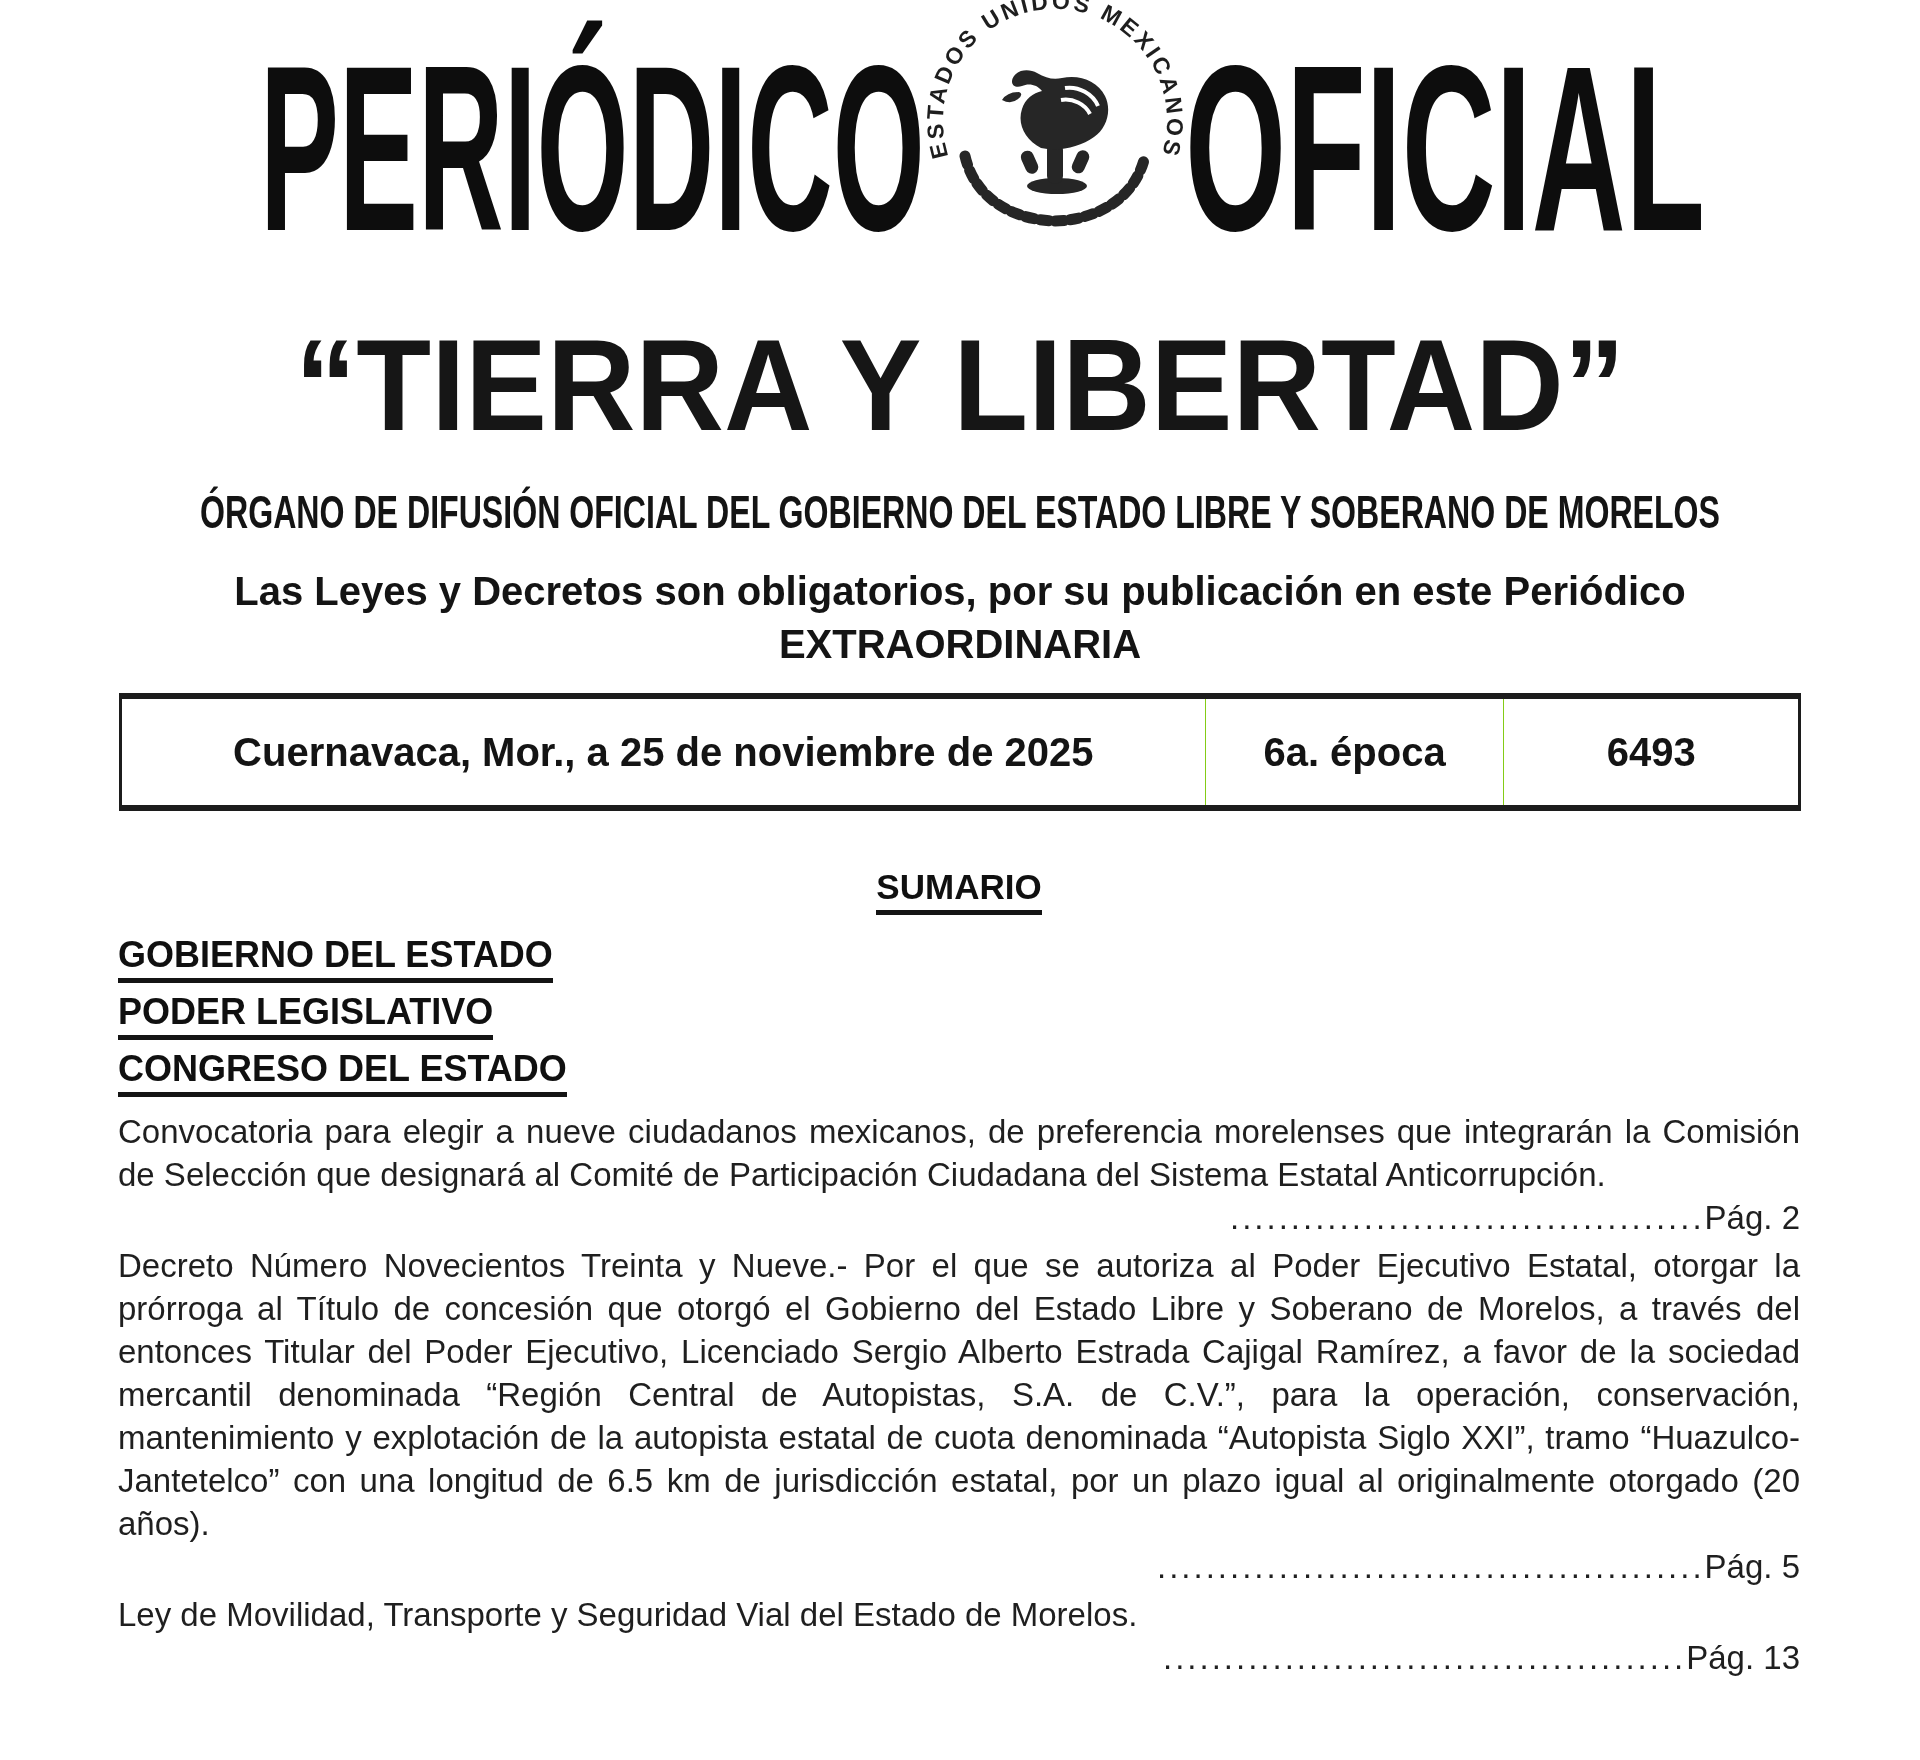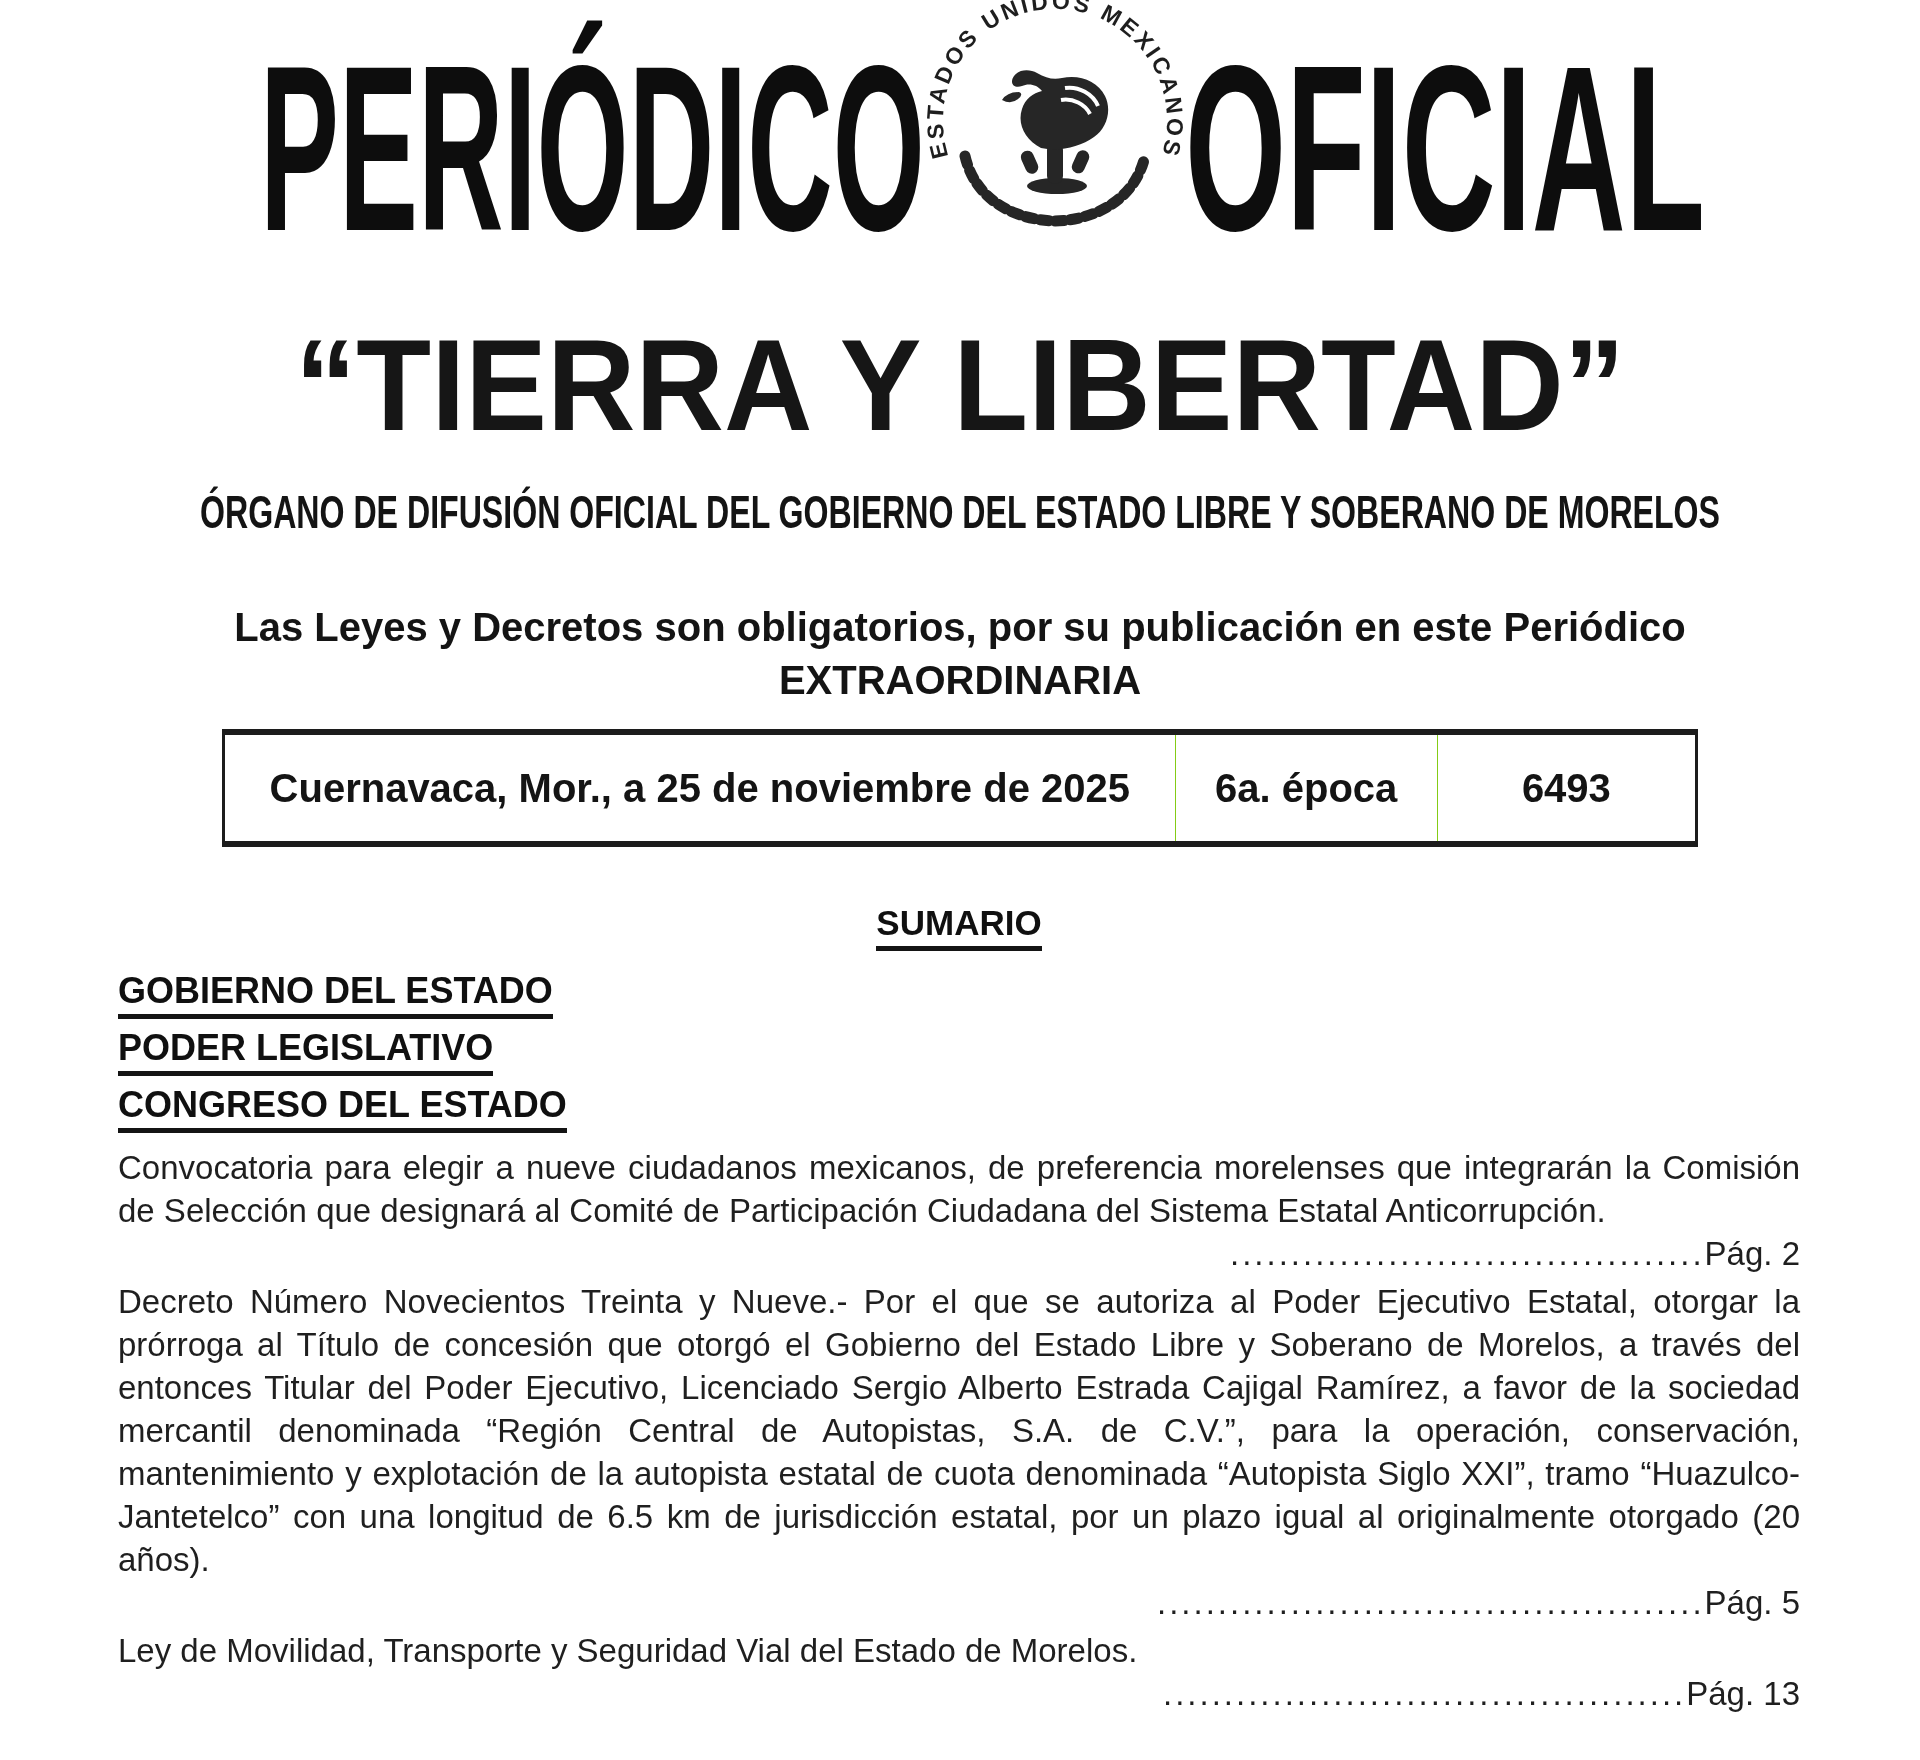--- a/index.html
+++ b/index.html
@@ -10,30 +10,30 @@
     background:#ffffff;
     color:#1b1b1b;
     font-family:"Liberation Sans", sans-serif;
     overflow:hidden;
   }
   svg{display:block;}
   .masthead-svg{width:1920px;height:250px;}
   .title-svg{width:1920px;height:160px;margin-top:45px;}
   .organ-svg{width:1920px;height:56px;margin-top:28px;}
   .statement{
-    margin-top:62px;
+    margin-top:26px;
     text-align:center;
     font-weight:bold;
     font-size:40px;
     line-height:53px;
     color:#141414;
     white-space:nowrap;
   }
   .issue-table{
-    width:1476px;
+    width:1682px;
     margin:22px auto 14px auto;
     border-collapse:collapse;
     border:3px solid #1c1c1c;
     border-top-width:6px;
     border-bottom-width:6px;
   }
   .issue-table td{
     border-left:1px solid #84cc16;
     height:106px;
     text-align:center;

